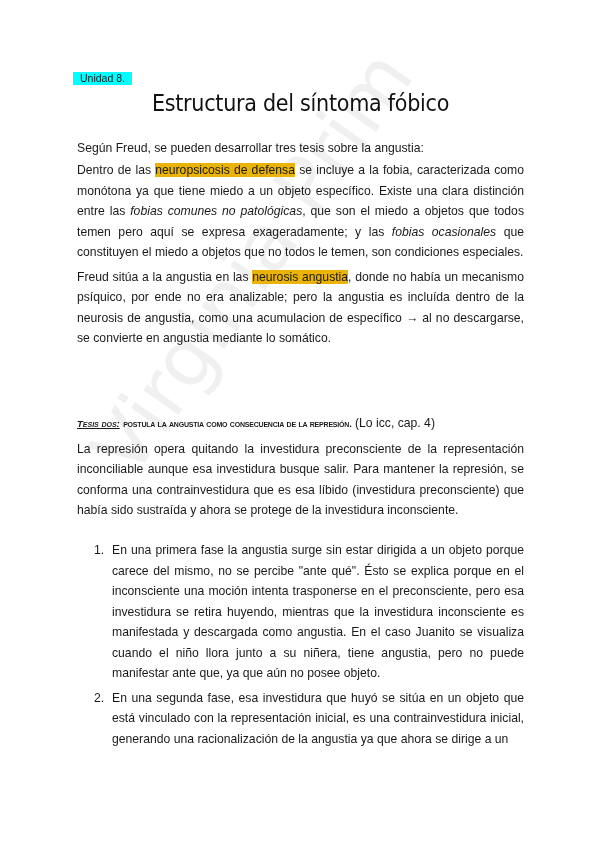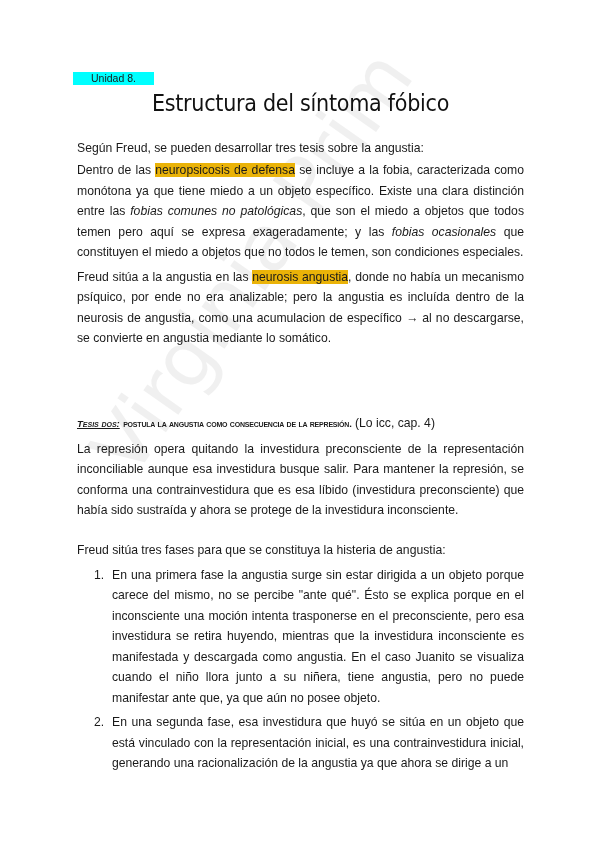--- a/index.html
+++ b/index.html
@@ -1,21 +1,21 @@
 <!DOCTYPE html>
 <html><head>
   <meta charset="utf-8">
   <style>
     html, body { margin: 0; padding: 0; }
     body {
       width: 600px; height: 848px; background: #ffffff; position: relative; overflow: hidden;
       font-family: "Liberation Sans", sans-serif; color: #1a1a1a;
     }
     .page { position: absolute; left: 73px; top: 0; width: 455px; }
-    .unit { position: absolute; top: 72px; left: 0; font-size: 10.5px; background: #00ffff; padding: 0 18px; line-height: 13px; }
+    .unit { position: absolute; top: 72px; left: 0; font-size: 10.5px; background: #00ffff; padding: 0 7px; line-height: 13px; }
     .title {
       position: absolute; top: 90px; left: 0; width: 455px; text-align: center;
       font-family: "DejaVu Sans", sans-serif; font-size: 23px; letter-spacing: -0.3px; color: #111;
       transform: scaleX(0.9); transform-origin: center;
     }
     .p { font-size: 12.2px; line-height: 20.5px; text-align: justify; margin: 4px; }
     .block { position: absolute; left: 0; width: 455px; }
     .smallcaps { font-variant: small-caps; font-size: 10.5px; letter-spacing: 0.6px; font-weight: bold; }
     .tesis-label { font-style: italic; text-decoration: underline; }
     .ref { font-size: 12.2px; }
@@ -48,21 +48,20 @@
   <div class="block" style="top:409px;">
     <p class="p">
       <span class="smallcaps tesis-label" style="font-size:9.5px;letter-spacing:0;">Tesis dos:</span>
       <span class="smallcaps" style="font-size:9.5px;letter-spacing:-0.2px;">postula la angustia como consecuencia de la represión.</span>
       <span class="ref">(Lo icc, cap. 4)</span>
     </p>
     <p class="p">La represión opera quitando la investidura preconsciente de la representación inconciliable aunque esa investidura busque salir. Para mantener la represión, se conforma una contrainvestidura que es esa líbido (investidura preconsciente) que había sido sustraída y ahora se protege de la investidura inconsciente.</p>
   </div>
 
   <div class="block" style="top:536px;">
-    <p class="p">Freud sitúa tres fases para que se constituya la histeria de angustia:</p>
     <ul class="ol">
       <li class="p" style="margin-bottom:4px;">
         <span class="num">1.</span>
         <span>En una primera fase la angustia surge sin estar dirigida a un objeto porque carece del mismo, no se percibe "ante qué". Ésto se explica porque en el inconsciente una moción intenta trasponerse en el preconsciente, pero esa investidura se retira huyendo, mientras que la investidura inconsciente es manifestada y descargada como angustia. En el caso Juanito se visualiza cuando el niño llora junto a su niñera, tiene angustia, pero no puede manifestar ante que, ya que aún no posee objeto.</span>
       </li>
       <li class="p">
         <span class="num">2.</span>
         <span>En una segunda fase, esa investidura que huyó se sitúa en un objeto que está vinculado con la representación inicial, es una contrainvestidura inicial, generando una racionalización de la angustia ya que ahora se dirige a un</span>
       </li>
     </ul>

